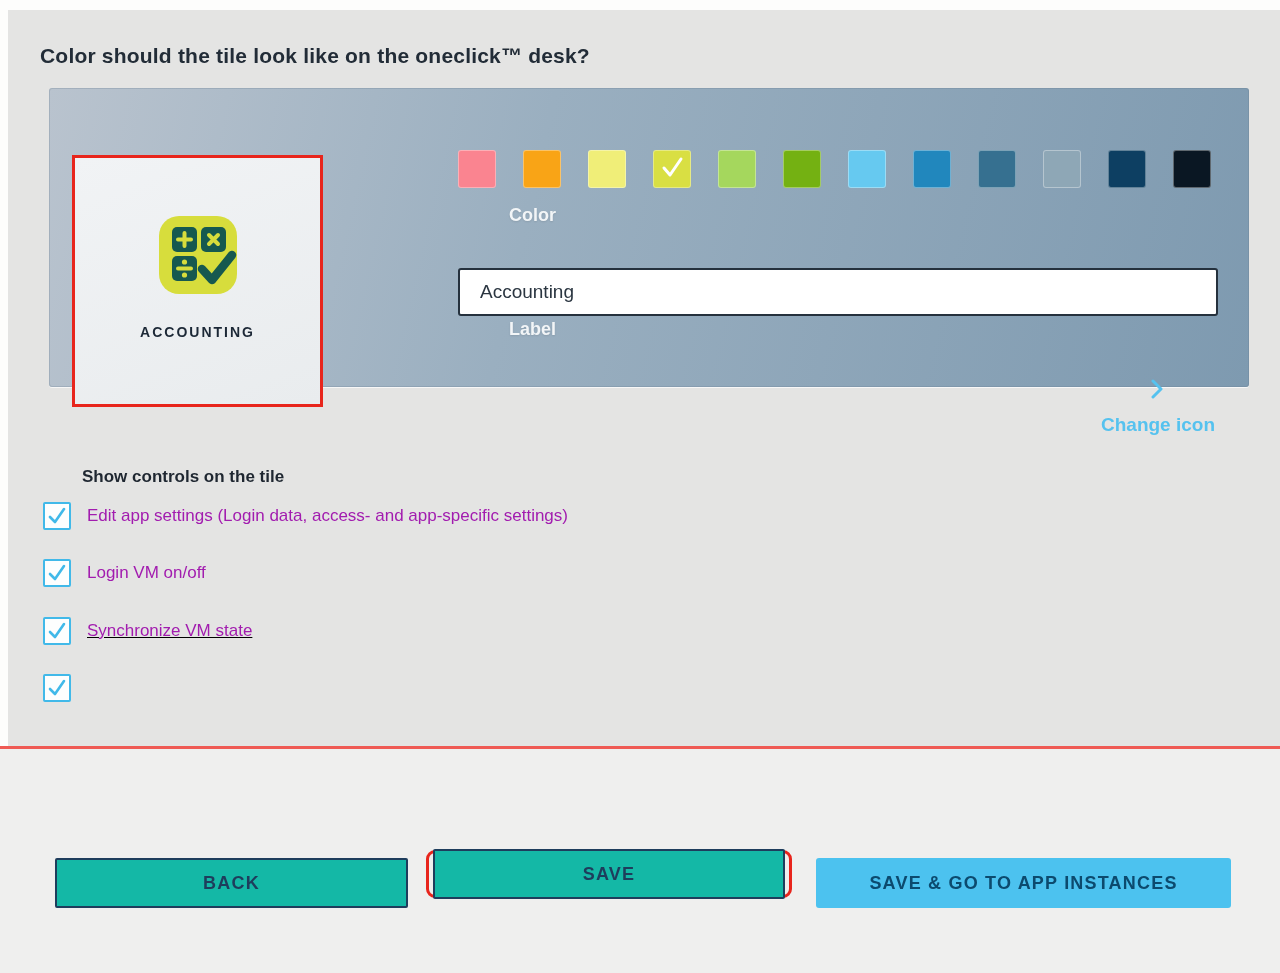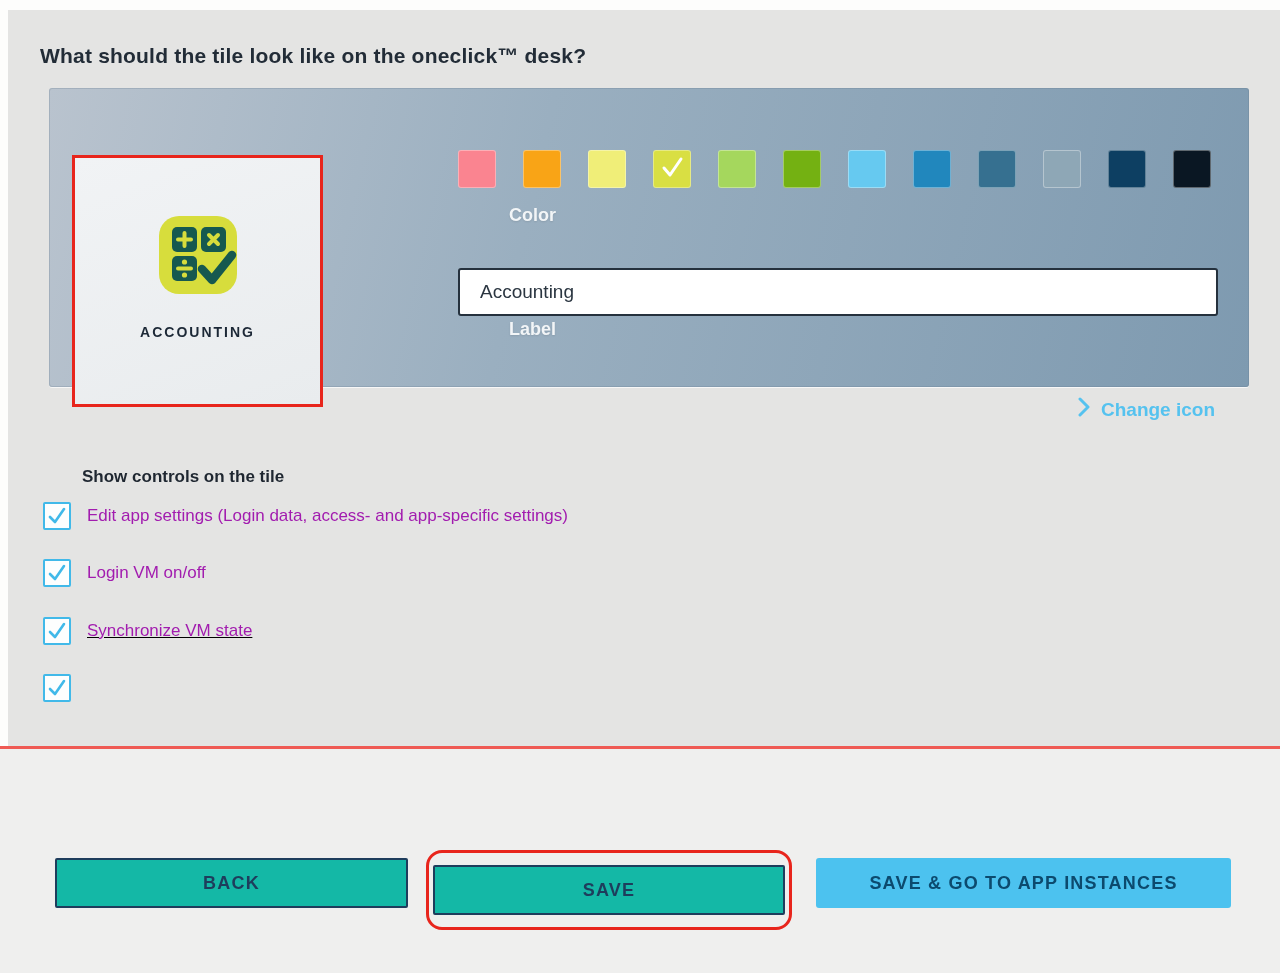--- a/index.html
+++ b/index.html
@@ -65,24 +65,25 @@
   .label-input {
     position: absolute; left: 458px; top: 268px; width: 760px; height: 48px;
     background: #ffffff; border: 2px solid #25313d; border-radius: 3px;
     font-family: "Liberation Sans", sans-serif;
     font-size: 19px; color: #2b3641; padding: 0 20px;
     outline: none;
   }
 
   
   .change-icon {
-    position: absolute; top: 397px; right: 65px;
+    position: absolute; top: 379px; right: 65px;
     display: flex; align-items: center; gap: 10px;
     font-size: 19px; font-weight: bold; color: #55c2ef;
     cursor: pointer;
+    flex-direction: column;
   }
 
   
   .controls-title {
     position: absolute; left: 42px; top: 467px;
     font-size: 17px; font-weight: bold; color: #1f2731; margin-left: 40px;
   }
   .control-row {
     position: absolute; left: 43px;
     display: flex; align-items: center;
@@ -106,41 +107,41 @@
     display: flex; align-items: center; justify-content: center;
     font-family: "Liberation Sans", sans-serif;
     font-size: 18px; font-weight: bold; letter-spacing: 1.2px;
     border-radius: 2px; cursor: pointer;
   }
   .btn-outline {
     background: #14b8a6; border: 2px solid #1e3d5c; color: #1e3d5c;
   }
   .btn-back { left: 55px; width: 353px; }
   .save-highlight {
-    position: absolute; left: 426px; top: 850px; width: 366px; height: 80px;
-    border: 3px solid #e8251c; border-radius: 16px;
+    position: absolute; left: 426px; top: 850px; width: 366px; height: 48px;
+    border: 3px solid #e8251c; border-radius: 9px;
     display: flex; align-items: center; justify-content: center;
   }
   .btn-save {
     position: static; width: 352px; height: 50px;
     display: flex; align-items: center; justify-content: center;
     font-size: 18px; font-weight: bold; letter-spacing: 1.2px;
     border-radius: 2px; cursor: pointer;
   }
   .btn-primary {
     left: 816px; width: 415px;
     background: #4cc2ef; border: none; color: #0c4a6e; border-radius: 3px;
   }
 </style>
 </head>
 <body>
 
 <div class="content-bg"></div>
 
-<h1 class="page-title">What should the tile look like on the oneclick™ desk?</h1>
+<h1 class="page-title">Color should the tile look like on the oneclick™ desk?</h1>
 
 <div class="panel">
   <span class="panel-label lbl-preview">Preview</span>
   <span class="panel-label lbl-color">Color</span>
   <span class="panel-label lbl-label">Label</span>
 </div>
 
 <div class="preview-tile">
   <span class="tile-icon">
     <svg width="78" height="78" viewBox="0 0 78 78">

